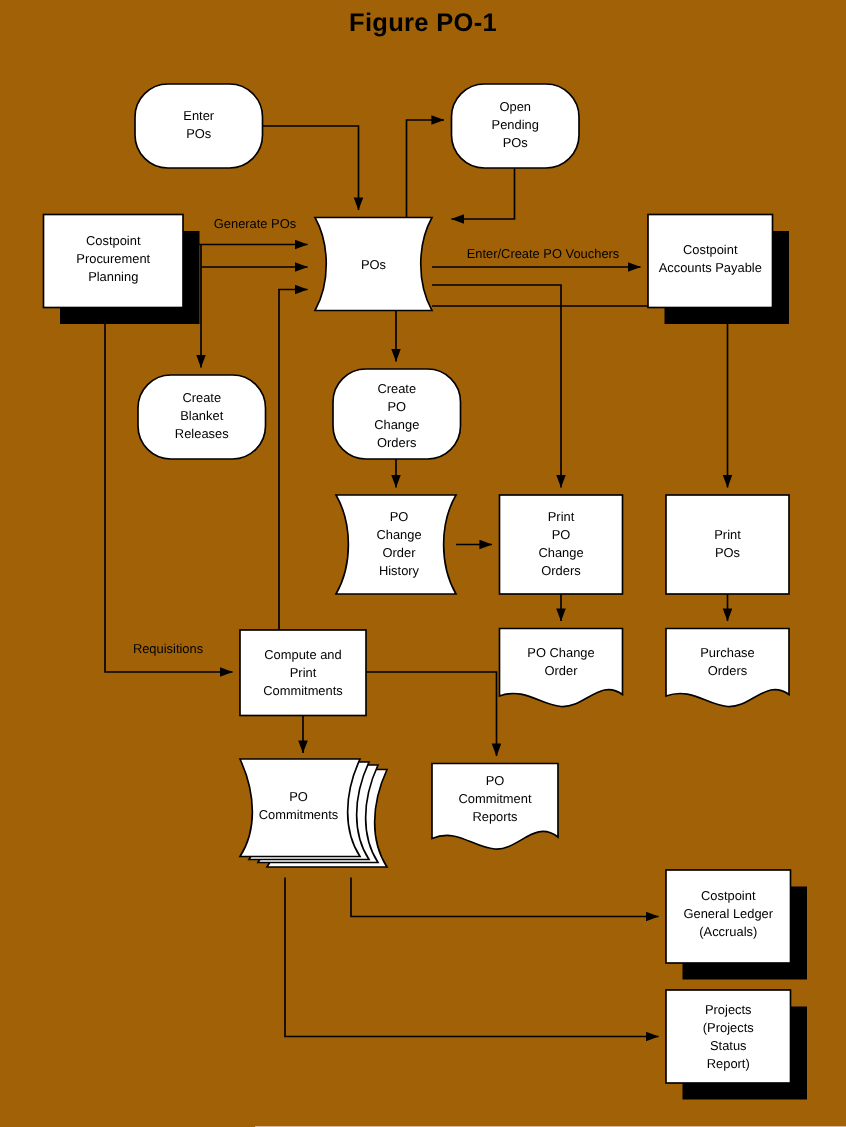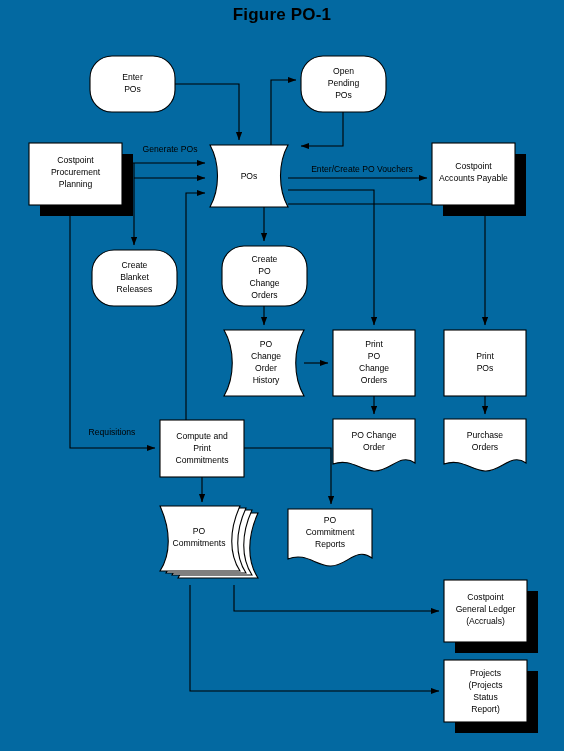--- a/index.html
+++ b/index.html
@@ -1,17 +1,17 @@
 <!DOCTYPE html>
 <html><head>
 <meta charset="utf-8">
 <style>
   html,body{margin:0;padding:0;background:#ffffff;}
   body{width:564px;height:751px;font-family:"Liberation Sans",sans-serif;overflow:hidden;}
-  #figure-root{position:relative;width:564px;height:751px;background:#0369a1;}
+  #figure-root{position:relative;width:564px;height:751px;background:#a16207;}
   svg#flow{position:absolute;left:0;top:0;width:564px;height:751px;display:block;}
   .shape-stroke{fill:#ffffff;stroke:#000000;stroke-width:1.1;}
   .shadow{fill:#000000;stroke:none;}
   .edge{stroke:#000000;stroke-width:1.1;fill:none;}
   text{font-family:"Liberation Sans",sans-serif;fill:#000000;}
   .node-label{font-size:8.6px;text-anchor:middle;dominant-baseline:middle;}
   .edge-label{font-size:8.6px;text-anchor:middle;dominant-baseline:middle;}
   .fig-title{font-size:17px;font-weight:bold;text-anchor:middle;dominant-baseline:middle;letter-spacing:0.2px;}
 </style>
 </head>

